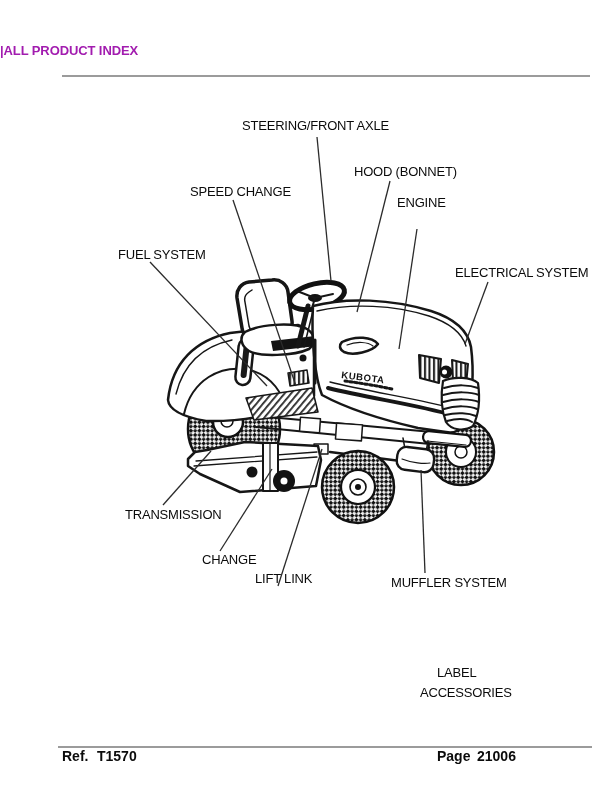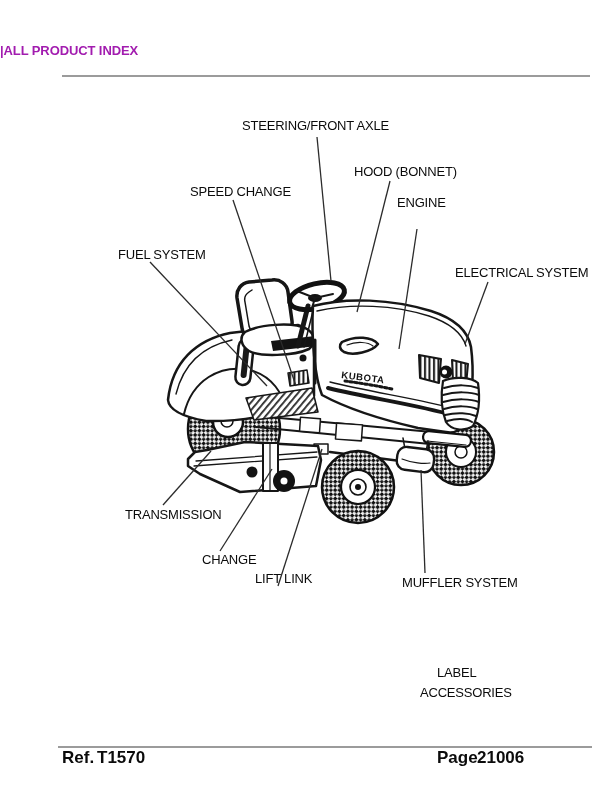--- a/index.html
+++ b/index.html
@@ -16,21 +16,21 @@
     font-size:13px;font-weight:bold;color:#a21caf;
     line-height:16.5px;letter-spacing:-0.1px;
   }
   .rule{
     position:absolute;height:2px;background:#9b9b9b;
   }
   #rule-top{left:62px;top:75px;width:528px;}
   #rule-bottom{left:58px;top:746px;width:534px;}
   .ft{
     position:absolute;top:748px;
-    font-size:17px;font-weight:bold;color:#0b0b0b;
+    font-size:14px;font-weight:bold;color:#0b0b0b;
     white-space:nowrap;
   }
   #ft-ref-label{left:62px;}
   #ft-ref-value{left:97px;}
   #ft-page-label{left:437px;}
   #ft-page-value{left:477px;}
   #art{position:absolute;left:0;top:0;width:600px;height:793px;}
   .callout{
     position:absolute;
     font-size:13px;font-weight:normal;color:#0b0b0b;
@@ -194,21 +194,21 @@
   <div>
       <div class="callout" style="left: 242px; top: 119px;">STEERING/FRONT AXLE</div>
       <div class="callout" style="left: 354px; top: 165px;">HOOD (BONNET)</div>
       <div class="callout" style="left: 190px; top: 185px;">SPEED CHANGE</div>
       <div class="callout" style="left: 397px; top: 196px;">ENGINE</div>
       <div class="callout" style="left: 118px; top: 248px;">FUEL SYSTEM</div>
       <div class="callout" style="left: 420px; top: 266px; margin-left: 35px;">ELECTRICAL SYSTEM</div>
       <div class="callout" style="left: 125px; top: 508px;">TRANSMISSION</div>
       <div class="callout" style="left: 202px; top: 553px;">CHANGE</div>
       <div class="callout" style="left: 255px; top: 572px;">LIFT LINK</div>
-      <div class="callout" style="left: 402px; top: 576px;">MUFFLER SYSTEM</div>
+      <div class="callout" style="left: 391px; top: 576px;">MUFFLER SYSTEM</div>
       <div class="callout" style="left: 437px; top: 666px;">LABEL</div>
       <div class="callout" style="left: 420px; top: 686px;">ACCESSORIES</div>
     </div>
 
   <div id="rule-bottom" class="rule"></div>
   <div id="ft-ref-label" class="ft">Ref.</div>
   <div id="ft-ref-value" class="ft">T1570</div>
   <div id="ft-page-label" class="ft">Page</div>
   <div id="ft-page-value" class="ft">21006</div>
 

